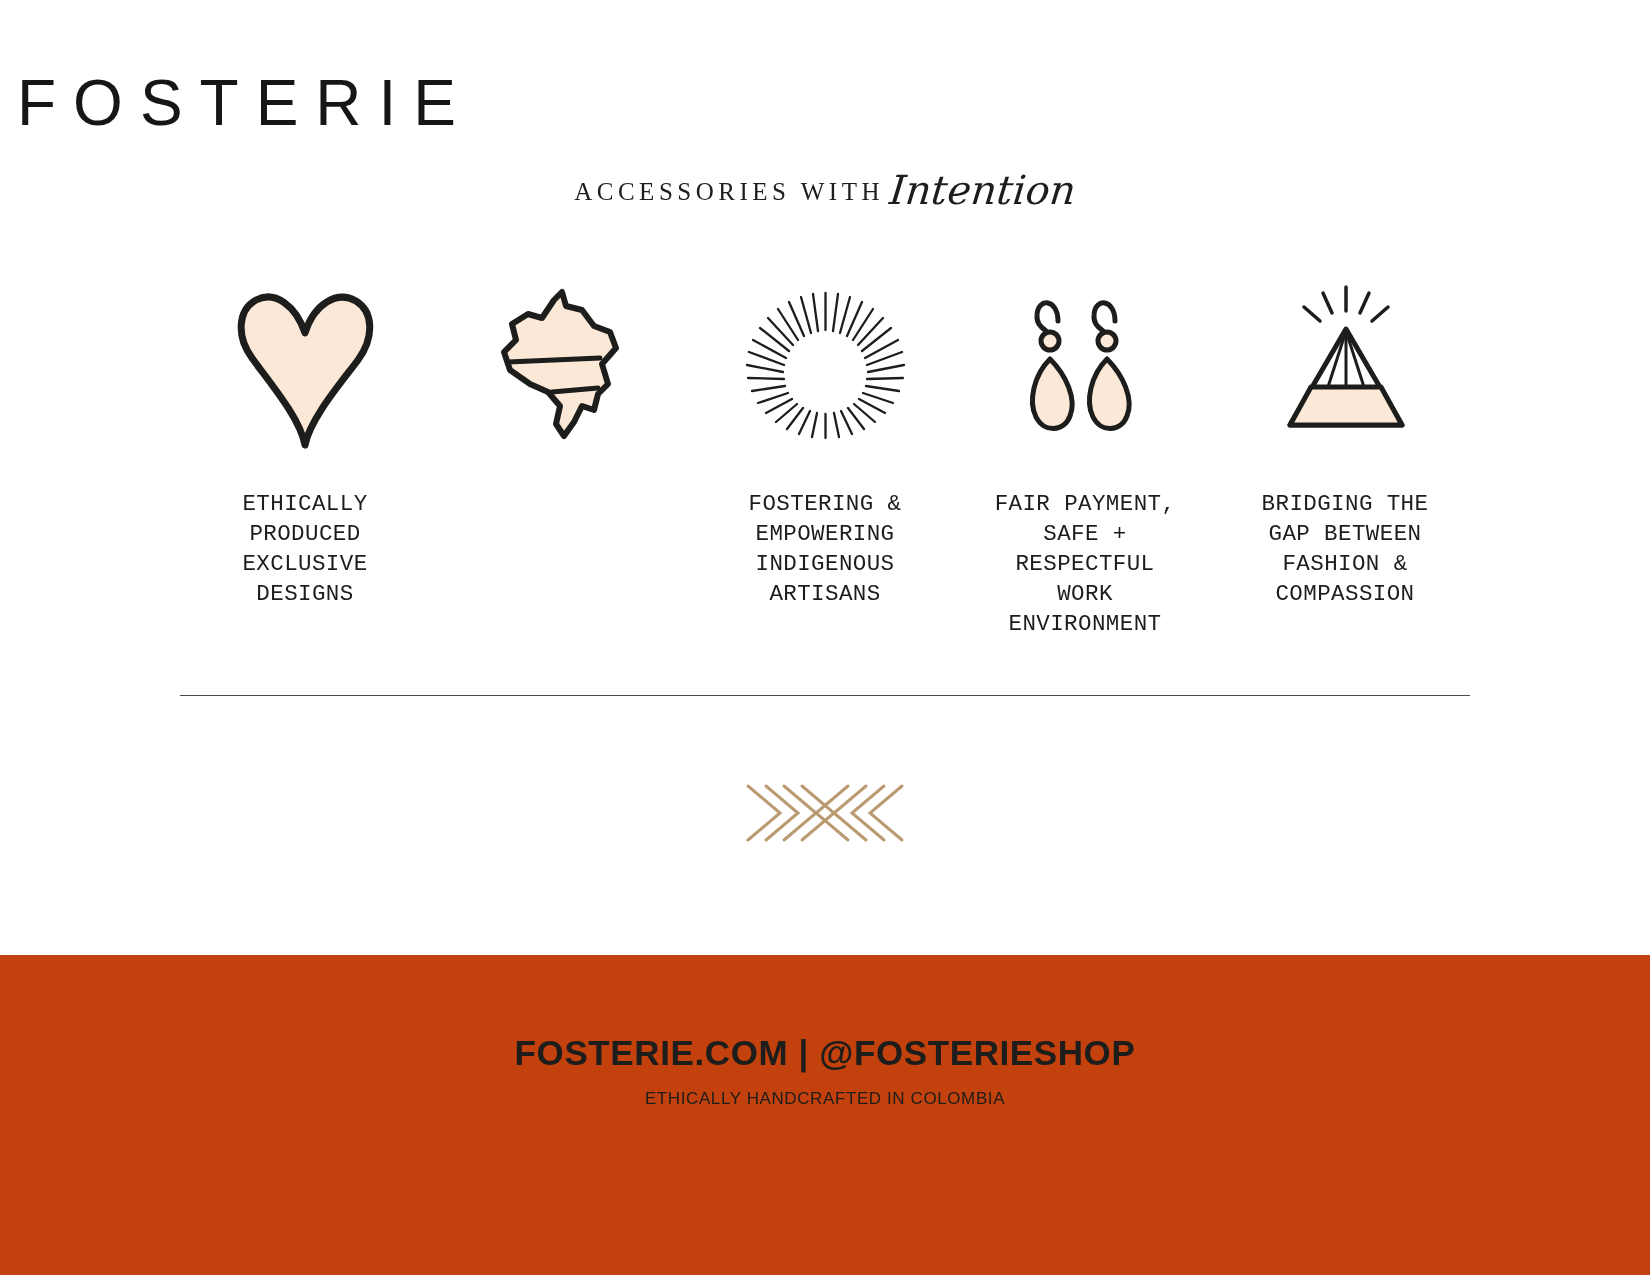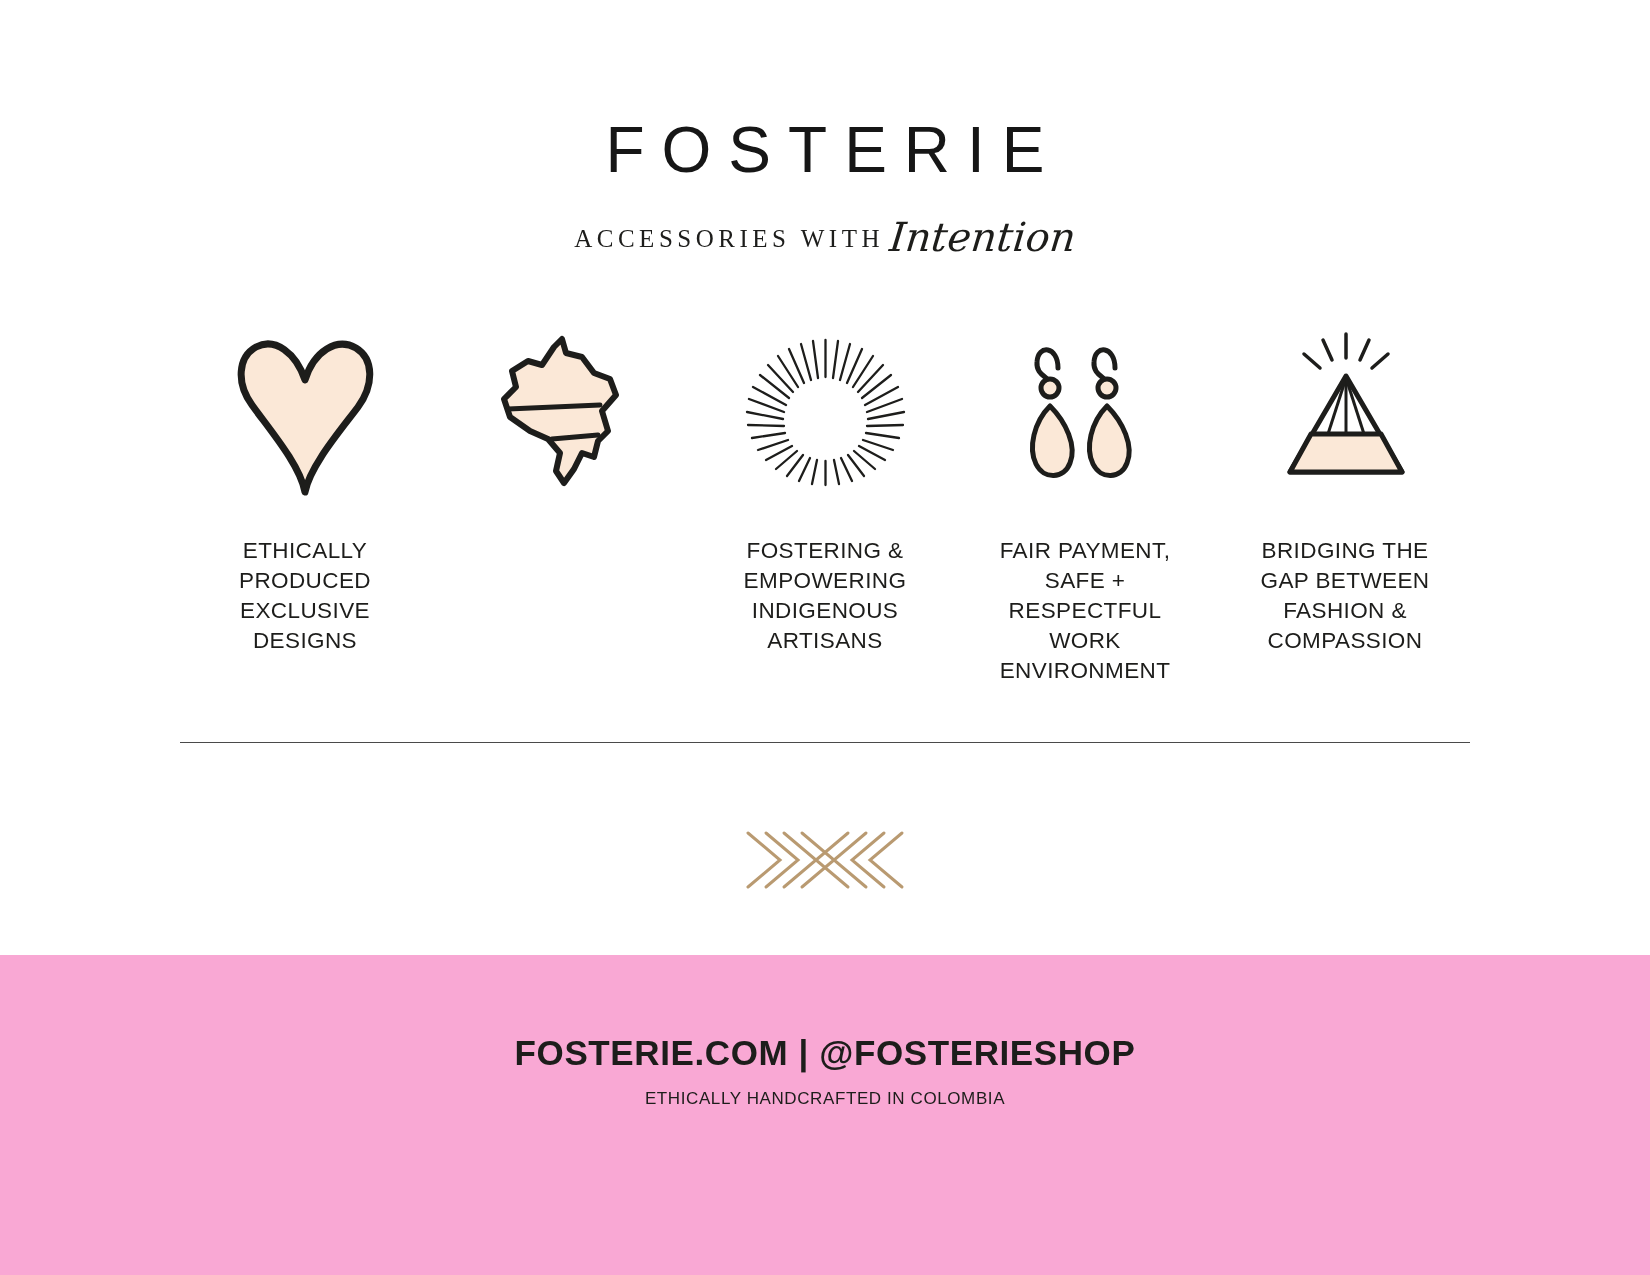--- a/index.html
+++ b/index.html
@@ -19,22 +19,21 @@
   .page {
     width: 1650px;
     height: 1275px;
     position: relative;
     display: flex;
     flex-direction: column;
   }
 
   
   .header {
-    padding-top: 118px;
-    text-align: center;
+    padding-top: 71px;
   }
   .brand-title {
     font-family: "Liberation Sans", sans-serif;
     font-size: 64px;
     letter-spacing: 17px;
     font-weight: 400;
     color: #161616;
     line-height: 1;
     text-indent: 17px;
   }
@@ -86,20 +85,21 @@
   }
   .feature-label {
     margin-top: 34px;
     font-size: 22.5px;
     line-height: 30px;
     letter-spacing: 0.4px;
     text-align: center;
     color: #1d1d1b;
     max-width: 220px;
     white-space: pre-line;
+    font-family: Liberation Mono, monospace;
   }
 
   
   .divider {
     margin: 0 auto;
     margin-top: 56px;
     width: 1290px;
     height: 1px;
     background: #2a2a2a;
     opacity: 0.85;
@@ -114,21 +114,21 @@
     z-index: 3;
   }
 
   
   .footer {
     position: absolute;
     left: 0;
     bottom: 0;
     width: 1650px;
     height: 320px;
-    background: #f9a8d4;
+    background: #c2410c;
     text-align: center;
   }
   .footer-inner {
     padding-top: 78px;
   }
   .footer-line1 {
     font-size: 35px;
     font-weight: bold;
     letter-spacing: 0.6px;
     color: #1d1d1b;

